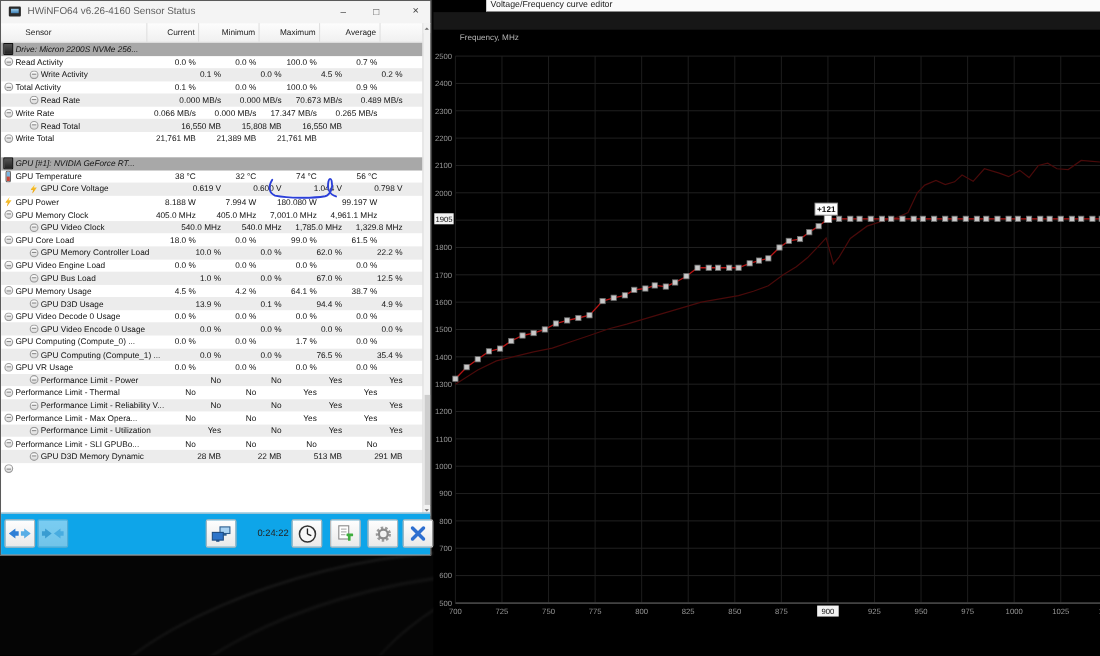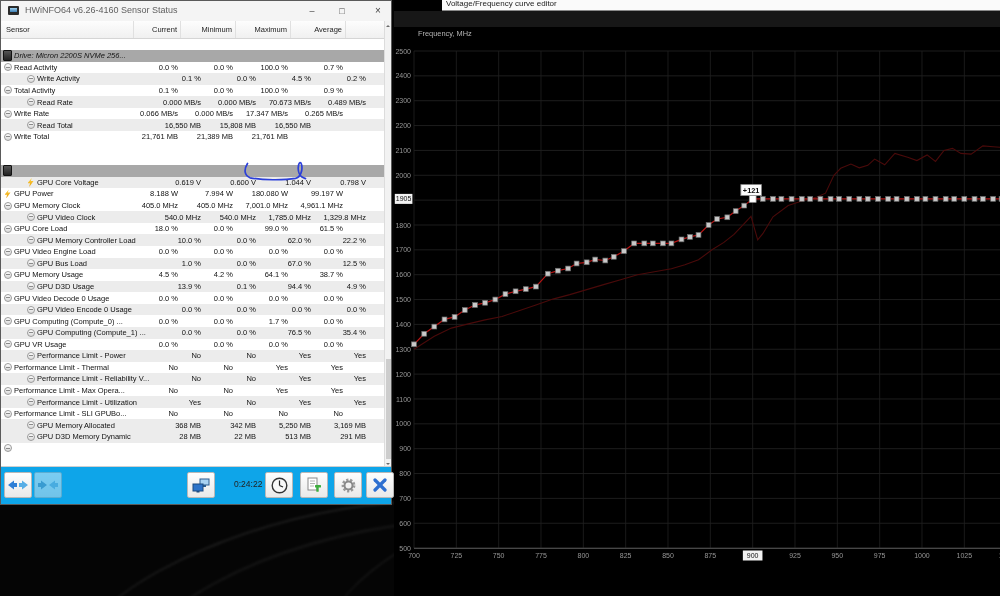--- a/index.html
+++ b/index.html
@@ -38,26 +38,26 @@
   .winbtn{position:absolute;top:2px;width:22px;height:16px;text-align:center;font-size:9px;
           color:#444;line-height:16px;}
   .winbtn.min{left:300px;} .winbtn.max{left:330px;} .winbtn.cls{left:366px;font-size:10px;}
 
   
   .thead{position:absolute;left:0;top:20px;width:385px;height:18px;display:flex;
          background:linear-gradient(#fdfdfd,#f0f0f0);border-bottom:1px solid #d5d5d5;
          font-size:7.5px;color:#222;box-sizing:border-box;}
   .thead .hc{border-right:1px solid #e0e0e0;box-sizing:border-box;display:flex;
              align-items:center;justify-content:flex-end;padding-right:3px;}
-  .thead .hc.first{justify-content:flex-start;padding-left:5px;text-align:center;}
+  .thead .hc.first{justify-content:flex-start;padding-left:22px;text-align:center;}
   .list{position:absolute;left:0;top:38px;width:385px;height:430px;overflow:hidden;
         background:#fff;}
   .srow{display:flex;align-items:center;height:11.57px;font-size:7.5px;color:#111;}
   .srow.alt{background:#ececec;padding-left:23px;}
-  .srow.section{background:#a8a8a8;font-style:italic;color:#141414;margin-top:11px;}
+  .srow.section{background:#a8a8a8;font-style:italic;color:#141414;}
   .cell{box-sizing:border-box;white-space:nowrap;overflow:hidden;}
   .c-ic{width:13px;display:flex;justify-content:center;align-items:center;flex:none;}
   .c-lab{width:120px;flex:none;}
   .c-v0{width:47px;flex:none;text-align:right;padding-right:3px;}
   .c-v{width:55px;flex:none;text-align:right;padding-right:3px;}
   .c-tail{width:40px;flex:none;}
 
   
   .ic-circle{width:6px;height:6px;border:1px solid #9b9b9b;border-radius:50%;
              background:linear-gradient(#ffffff,#d8d8d8);position:relative;}
@@ -359,20 +359,32 @@
         <div class="cell c-tail"></div>
       </div>
       <div class="srow">
         <div class="cell c-ic"></div>
         <div class="cell c-lab"></div>
       </div>
       <div class="srow section">
         <div class="cell c-ic">
           <span class="ic-dev"></span>
         </div>
+        <div class="cell c-lab" style="width: 330px;">GPU [#1]: NVIDIA GeForce RT...</div>
+      </div>
+      <div class="srow">
+        <div class="cell c-ic">
+          <span class="ic-thermo"></span>
+        </div>
+        <div class="cell c-lab">GPU Temperature</div>
+        <div class="cell c-v0">38 °C</div>
+        <div class="cell c-v">32 °C</div>
+        <div class="cell c-v">74 °C</div>
+        <div class="cell c-v">56 °C</div>
+        <div class="cell c-tail"></div>
       </div>
       <div class="srow alt">
         <div class="cell c-ic">
           <span class="ic-bolt"></span>
         </div>
         <div class="cell c-lab">GPU Core Voltage</div>
         <div class="cell c-v0">0.619 V</div>
         <div class="cell c-v">0.600 V</div>
         <div class="cell c-v">1.044 V</div>
         <div class="cell c-v">0.798 V</div>
@@ -589,31 +601,20 @@
       </div>
       <div class="srow">
         <div class="cell c-ic">
           <span class="ic-circle"></span>
         </div>
         <div class="cell c-lab">Performance Limit - SLI GPUBo...</div>
         <div class="cell c-v0">No</div>
         <div class="cell c-v">No</div>
         <div class="cell c-v">No</div>
         <div class="cell c-v">No</div>
-        <div class="cell c-tail"></div>
-      </div>
-      <div class="srow alt">
-        <div class="cell c-ic">
-          <span class="ic-circle"></span>
-        </div>
-        <div class="cell c-lab">GPU Memory Allocated</div>
-        <div class="cell c-v0">368 MB</div>
-        <div class="cell c-v">342 MB</div>
-        <div class="cell c-v">5,250 MB</div>
-        <div class="cell c-v">3,169 MB</div>
         <div class="cell c-tail"></div>
       </div>
       <div class="srow alt">
         <div class="cell c-ic">
           <span class="ic-circle"></span>
         </div>
         <div class="cell c-lab">GPU D3D Memory Dynamic</div>
         <div class="cell c-v0">28 MB</div>
         <div class="cell c-v">22 MB</div>
         <div class="cell c-v">513 MB</div>

